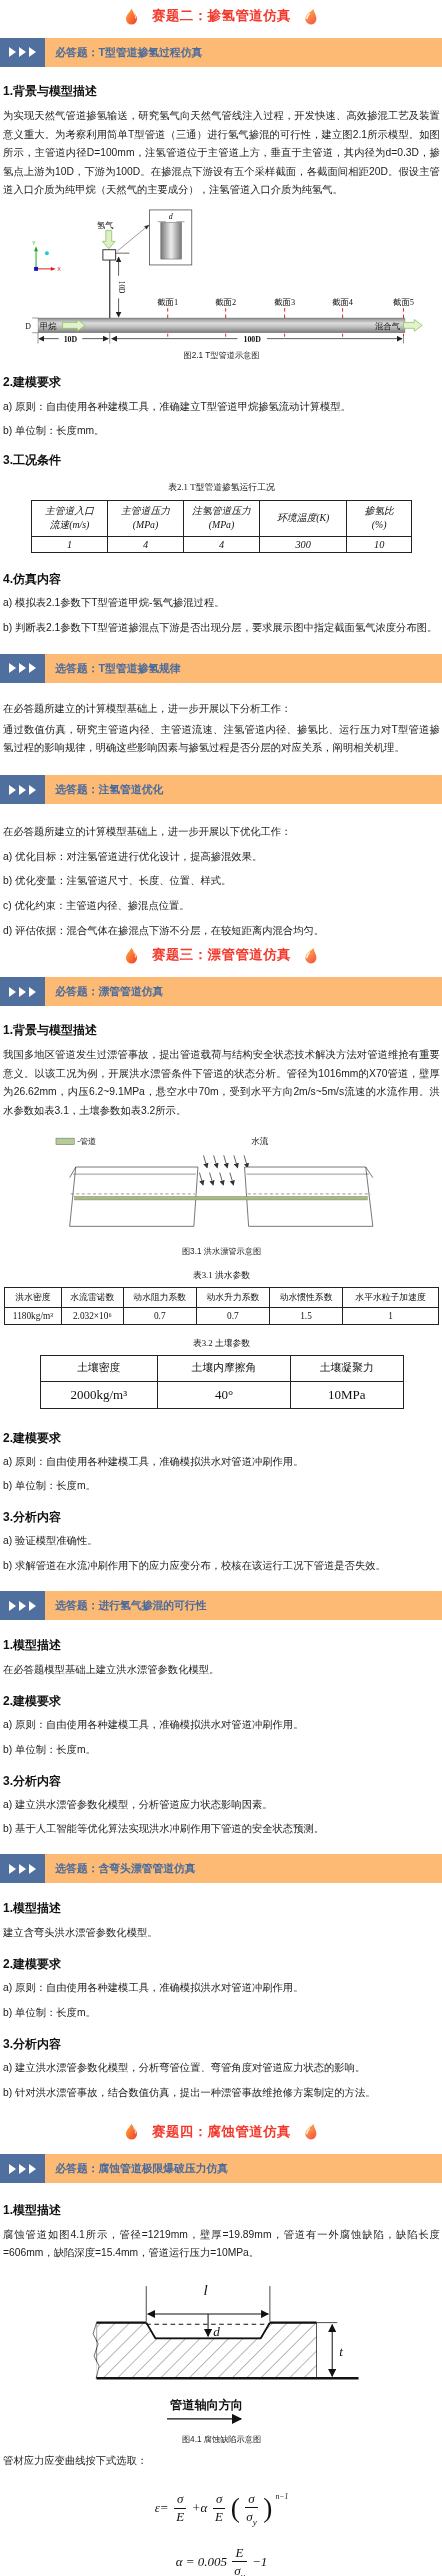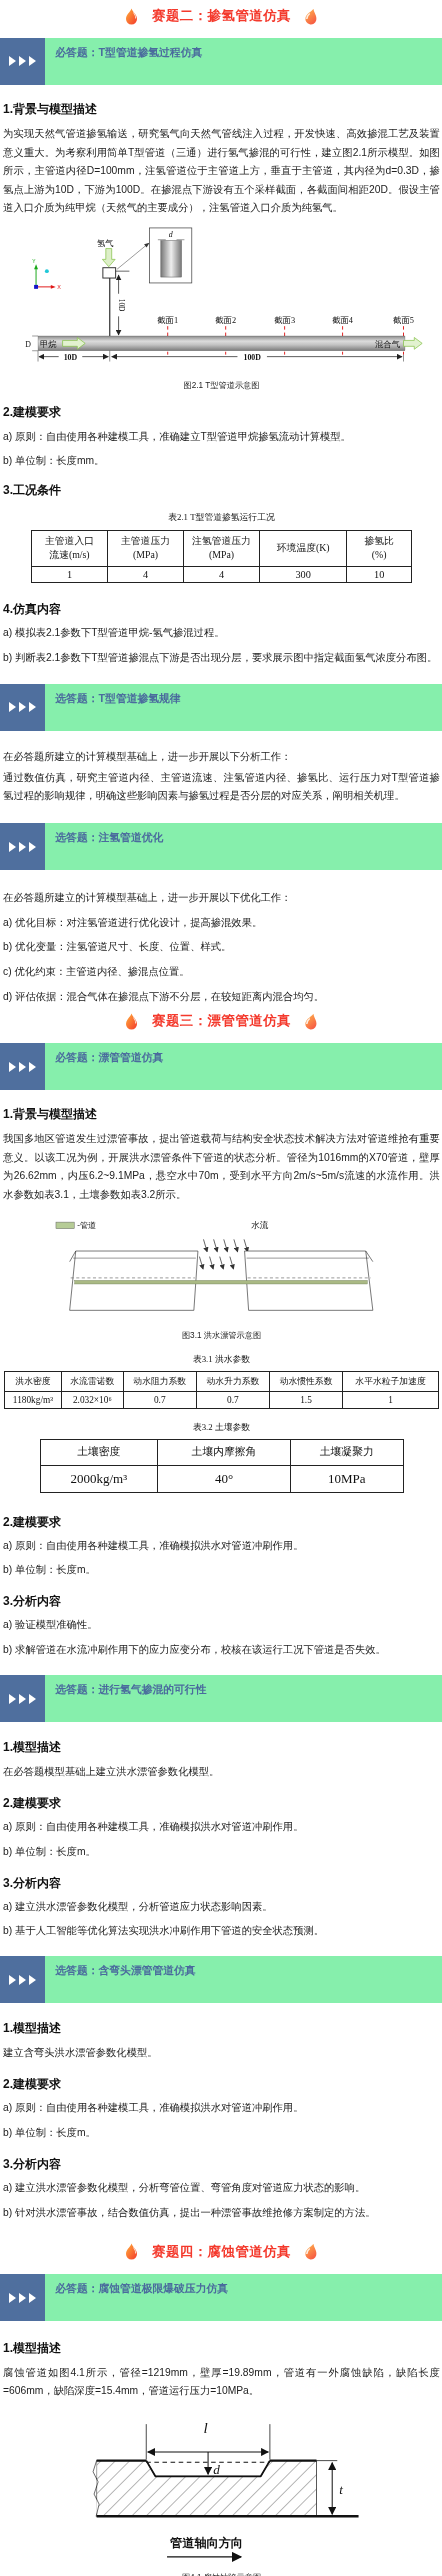--- a/index.html
+++ b/index.html
@@ -5,35 +5,35 @@
   html,body{margin:0;padding:0;background:#ffffff;}
   body{font-family:"Liberation Sans",sans-serif;color:#1f1f1f;}
   .page{width:443px;height:3743px;margin:0 auto;overflow:hidden;position:relative;background:#fff;}
 
   
   .topic-head{display:flex;justify-content:center;align-items:center;gap:14px;}
   .topic-head h2{margin:0;font-size:13.4px;font-weight:bold;color:#f4392c;letter-spacing:0.5px;}
   .flame{width:13px;height:17px;}
 
   
-  .banner{display:flex;align-items:stretch;height:47px;background:#86efac;}
+  .banner{display:flex;align-items:stretch;height:29px;background:#fdba74;}
   .chev{width:45px;background:#4f6f9e;display:flex;align-items:center;justify-content:center;gap:2.6px;flex:none;}
   .chev i{display:block;width:0;height:0;border-top:5.2px solid transparent;border-bottom:5.2px solid transparent;border-left:7.2px solid #ffffff;}
   .banner .lbl{font-size:10.8px;font-weight:bold;color:#4a6b9d;line-height:29px;padding-left:10.3px;white-space:nowrap;}
 
   .sec-h{font-size:12px;font-weight:bold;color:#111;margin:13.4px 3.1px 0;}
   .p{font-size:10.3px;line-height:18.5px;margin:7.2px 3.1px 0;text-align:justify;color:#222;}
   .itm{font-size:10.3px;line-height:18.5px;margin:6.2px 3.1px 0;text-align:justify;color:#222;}
 
-  .figcap{text-align:center;font-size:8.2px;color:#222;margin-top:16px;}
+  .figcap{text-align:center;font-size:8.2px;color:#222;margin-top:4px;}
   .tabcap{text-align:center;font-size:8.8px;font-family:"Liberation Serif",serif;color:#111;margin-top:13.4px;}
 
   table{border-collapse:collapse;margin:5.2px auto 0;font-family:"Liberation Serif",serif;color:#111;}
   th,td{text-align:center;vertical-align:middle;}
-  .t21{width:381px;border:1.3px solid #222;}
+  .t21{width:381px;border:1.3px solid #222;font-style:italic;}
   .t21 th{font-weight:normal;font-size:9.8px;line-height:1.45;padding:3.6px 2.1px;border:0.8px solid #222;white-space:pre-line;}
   .t21 td{font-size:10.3px;padding:2.1px;border:0.8px solid #222;}
   .t31{width:435px;border:1px solid #222;}
   .t31 th{font-weight:normal;font-size:8.8px;padding:3.6px 1.5px;border:0.6px solid #222;}
   .t31 td{font-size:9.3px;padding:2.6px 1.5px;border:0.6px solid #222;}
   .t32{width:364px;border:1px solid #222;}
   .t32 th{font-weight:normal;font-size:10.8px;padding:5.2px 2.1px;border:0.8px solid #222;}
   .t32 td{font-size:13px;padding:5.2px 2.1px;border:0.8px solid #222;}
 
   .formula{text-align:center;font-family:"Liberation Serif",serif;font-style:italic;font-size:13px;color:#111;margin-top:15.5px;}

